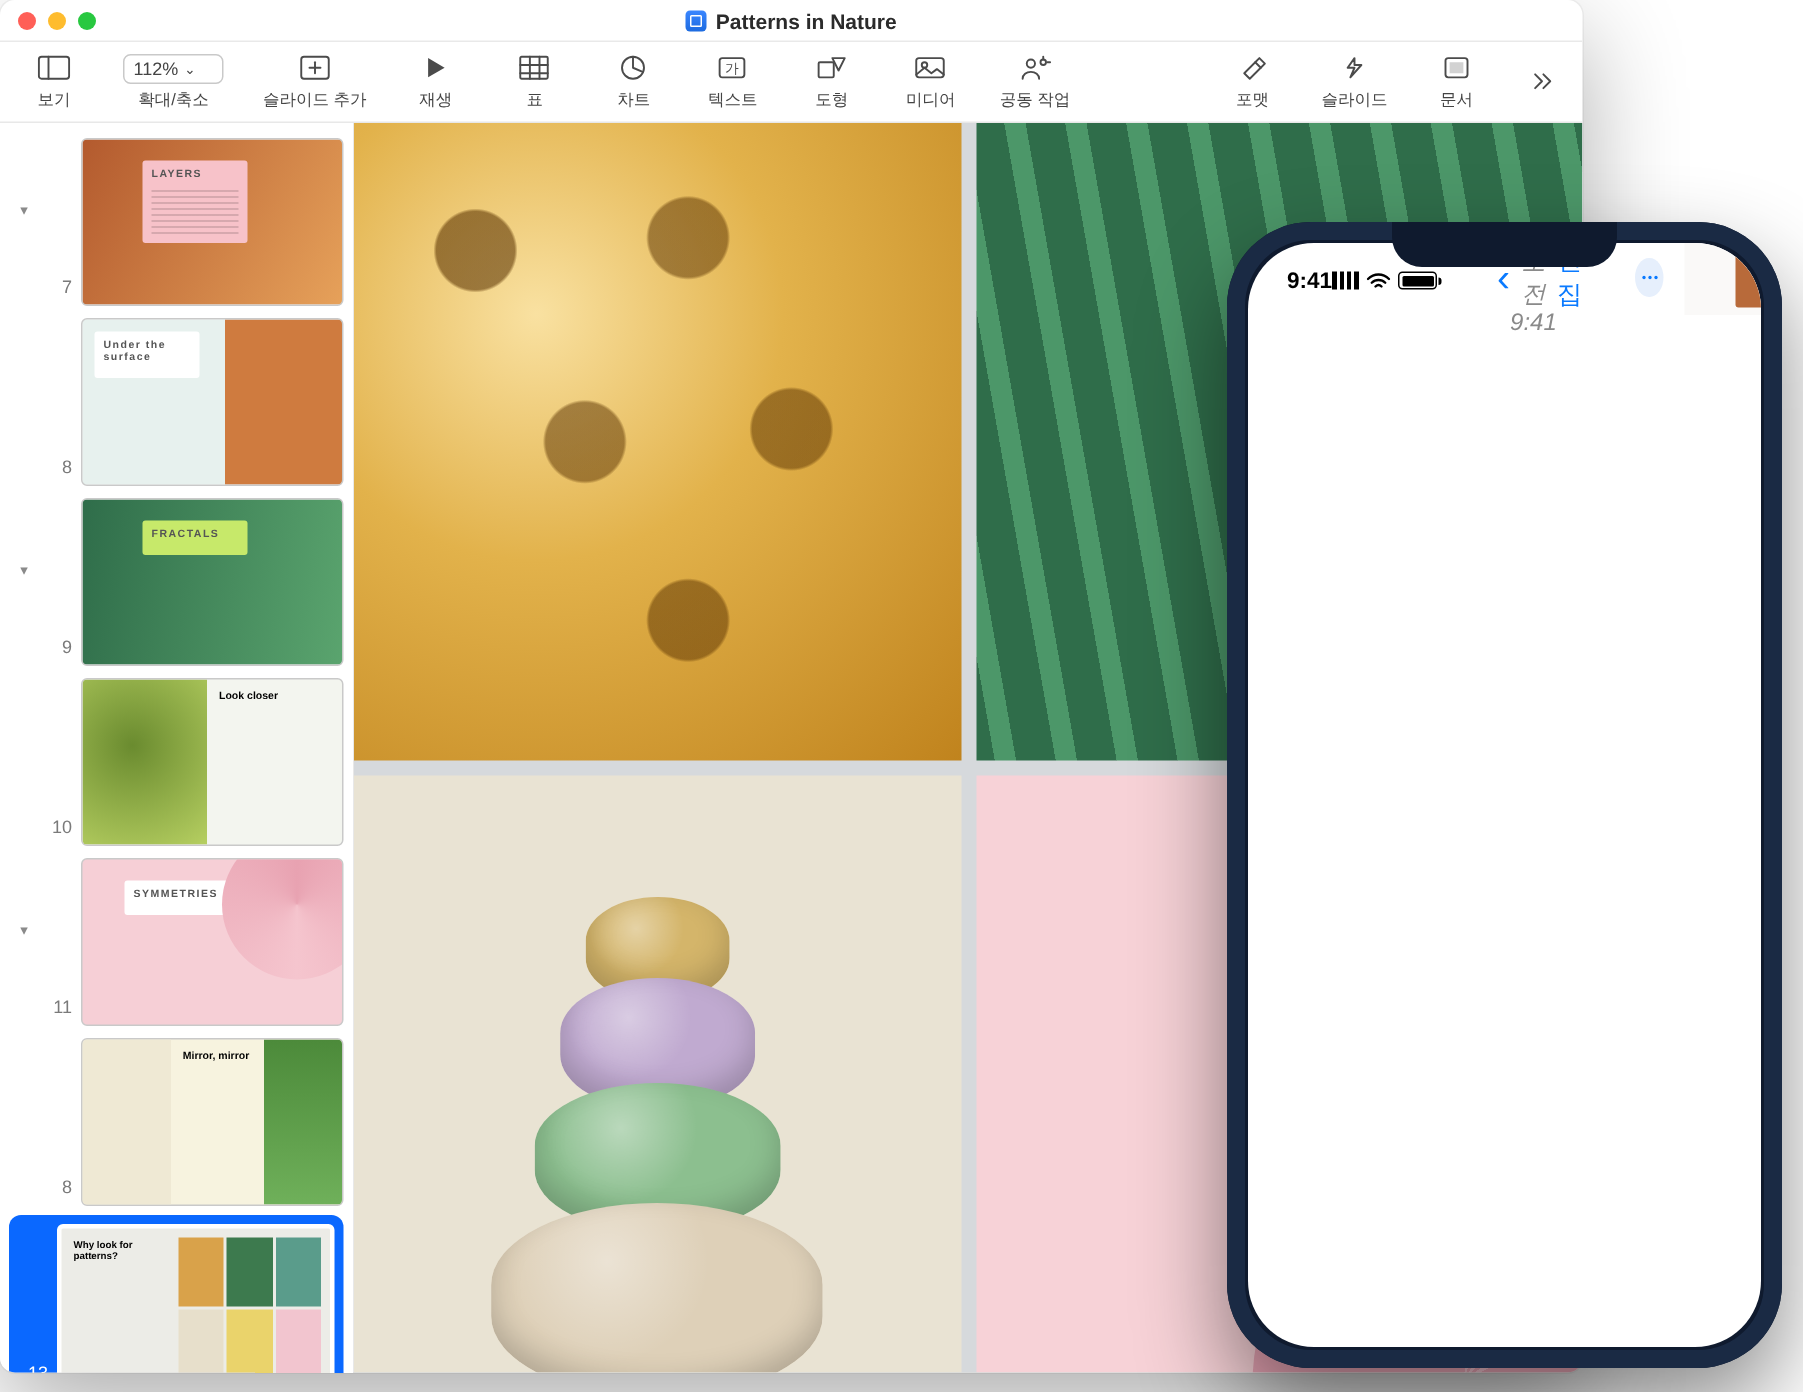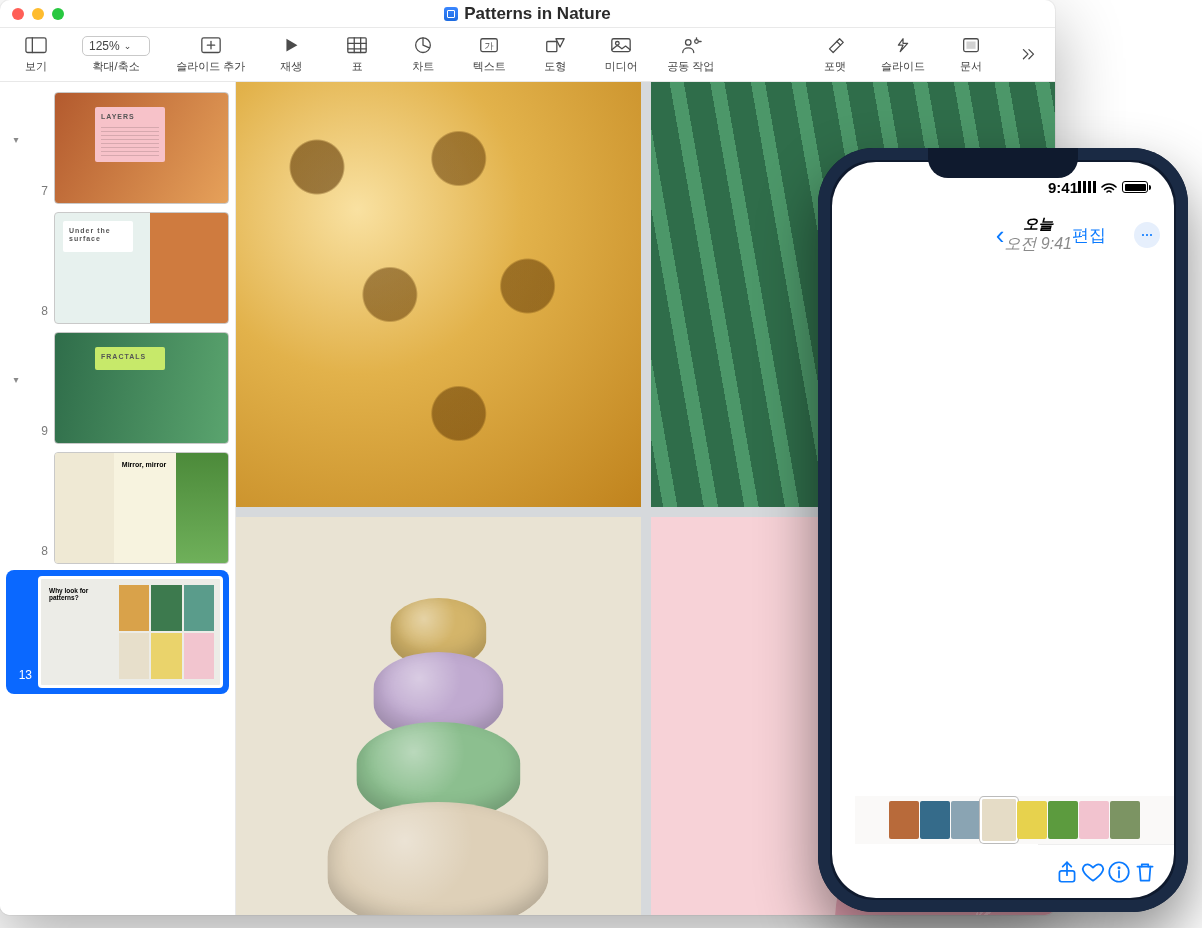--- a/index.html
+++ b/index.html
@@ -5,21 +5,21 @@
 * { margin: 0; padding: 0; box-sizing: border-box; }
 body { font-family: -apple-system, "SF Pro Text", "Helvetica Neue", Arial, sans-serif; background: #fff; width: 1202px; height: 928px; position: relative; overflow: hidden; }
 
 
 .mac-window { position: absolute; left: 0; top: 0; width: 1055px; height: 915px; background: #fff; border-radius: 10px; box-shadow: 0 24px 68px rgba(0,0,0,.32), 0 0 0 1px rgba(0,0,0,.04); overflow: hidden; display: flex; flex-direction: column; }
 
 .titlebar { height: 28px; display: flex; align-items: center; padding: 0 12px; gap: 8px; border-bottom: 1px solid #e9e9e9; }
 .traffic { display: flex; gap: 8px; }
 .traffic span { width: 12px; height: 12px; border-radius: 50%; display: block; }
 .tl-close { background: #ff5f57; } .tl-min { background: #febc2e; } .tl-zoom { background: #28c840; }
-.title { flex: 1; text-align: center; font-size: 17px; font-weight: 600; display: flex; align-items: center; justify-content: center; gap: 6px; color: #2b2b2b; }
+.title { flex: 1; text-align: center; font-size: 14px; font-weight: 600; display: flex; align-items: center; justify-content: center; gap: 6px; color: #2b2b2b; }
 .title-pre { width: 14px; height: 14px; background: linear-gradient(#3a86ff,#1d6be0); border-radius: 3px; position: relative; }
 .title-pre::after { content:""; position:absolute; inset:3px; border:1px solid #fff; border-radius:1px; }
 
 .toolbar { height: 54px; display: flex; align-items: center; gap: 26px; padding: 0 16px; border-bottom: 1px solid #e8e8e8; font-size: 11px; color: #444; }
 .tbi { display: flex; flex-direction: column; align-items: center; gap: 3px; min-width: 40px; }
 .tbi .ic { width: 22px; height: 20px; color: #4b4b4b; display:flex; align-items:center; justify-content:center; }
 .tbi select, .zoom-box { border:1px solid #c9c9c9; border-radius:5px; font-size:12px; padding:2px 18px 2px 6px; appearance:none; background:#fff; position:relative; }
 .zoom-box { display:flex; align-items:center; gap:4px; }
 .zoom-box .chev { font-size:9px; }
 .toolbar-flex { margin-left:auto; }
@@ -53,21 +53,21 @@
 .urch-shape { border-radius:50% / 42%; margin:0 auto; background:radial-gradient(circle at 35% 30%, #fff6, transparent 40%), #b7a4c9; box-shadow: inset 0 -10px 20px rgba(0,0,0,.2); }
 .symm { background:#f7d2d7; }
 .symm .bigc { position:absolute; border-radius:50%; background: conic-gradient(#e7a4b0 0 10deg,#f2c2cb 10deg 20deg,#e7a4b0 20deg 30deg,#f2c2cb 30deg 40deg, #e7a4b0 40deg 50deg, #f2c2cb 50deg 60deg, #e7a4b0 60deg 360deg); }
 
 
 .badge { position:absolute; background:#fff; padding:6px; font-size:6px; line-height:1.15; color:#555; border-radius:2px; width:70px; }
 .badge h4 { font-size:7px; letter-spacing:1px; margin-bottom:3px; }
 
 
 .iphone { position:absolute; right:14px; top:148px; width:370px; height:764px; border-radius:56px; background:#0f1a2e; box-shadow: inset 0 0 0 12px #1a2a44, 0 28px 60px rgba(0,0,0,.45); padding:14px; }
-.iphone-screen { width:100%; height:100%; border-radius:44px; background:#fff; overflow:hidden; position:relative; display:flex; flex-direction:column;align-items:flex-end; }
+.iphone-screen { width:100%; height:100%; border-radius:44px; background:#fff; overflow:hidden; position:relative; display:flex; flex-direction:row; }
 .notch { position:absolute; top:0; left:50%; transform:translateX(-50%); width:150px; height:30px; background:#0f1a2e; border-radius:0 0 20px 20px; z-index:5; }
 .statusbar { height:50px; display:flex; align-items:center; justify-content:space-between; padding:0 26px; font-size:15px; font-weight:600; }
 .sb-icons { display:flex; gap:5px; align-items:center; }
 .sig { width:18px; height:12px; background:linear-gradient(to right,#000 0 3px,transparent 3px 5px,#000 5px 8px,transparent 8px 10px,#000 10px 13px,transparent 13px 15px,#000 15px 18px); }
 .wifi { width:16px; height:12px; }
 .batt { width:26px; height:12px; border:1.3px solid #000; border-radius:3px; position:relative; }
 .batt::after { content:""; position:absolute; right:-4px; top:3px; width:2px; height:5px; background:#000; border-radius:0 2px 2px 0; }
 .batt::before { content:""; position:absolute; inset:1.5px; background:#000; border-radius:1px; }
 
 .nav-top { height:46px; display:flex; align-items:center; justify-content:space-between; padding:0 14px; font-size:17px; }
@@ -116,21 +116,21 @@
       <span class="ic">
           <svg viewBox="0 0 24 20">
             <rect x="1" y="2" width="22" height="16" rx="2"></rect>
             <line x1="8" y1="2" x2="8" y2="18"></line>
           </svg>
         </span>
       <span>보기</span>
     </div>
     <div class="tbi">
       <span class="zoom-box">
-          <span>125%</span>
+          <span>112%</span>
           <span class="chev">⌄</span>
         </span>
       <span>확대/축소</span>
     </div>
     <div class="tbi">
       <span class="ic">
           <svg viewBox="0 0 24 20">
             <rect x="2" y="2" width="20" height="16" rx="2"></rect>
             <line x1="12" y1="6" x2="12" y2="14"></line>
             <line x1="8" y1="10" x2="16" y2="10"></line>
@@ -265,20 +265,38 @@
             </div>
         </div>
       </div>
       <div class="slide-row">
         <div class="disclosure disc-collapse"></div>
         <div class="num">9</div>
         <div class="thumb" style="background:linear-gradient(100deg,#2f6d4a,#5aa46e);">
           <div class="badge" style="left:40px;top:14px;background:#c7e96a;">
               <h4>FRACTALS</h4>
             </div>
+        </div>
+      </div>
+      <div class="slide-row">
+        <div class="disclosure"></div>
+        <div class="num">10</div>
+        <div class="thumb" style="background:#f3f5ef;display:flex;">
+          <div style="flex:0 0 48%;background:radial-gradient(circle at 40% 40%,#6a8b2f,#b6cf61);"></div>
+          <div style="flex:1;padding:8px;font-size:7px;"><b>Look closer</b></div>
+        </div>
+      </div>
+      <div class="slide-row">
+        <div class="disclosure disc-collapse"></div>
+        <div class="num">11</div>
+        <div class="thumb" style="background:#f6cfd6;">
+          <div class="badge" style="left:28px;top:14px;">
+              <h4>SYMMETRIES</h4>
+            </div>
+          <div style="position:absolute;right:-20px;top:-20px;width:100px;height:100px;border-radius:50%;background:conic-gradient(#e8a2b1,#f5c5ce,#e8a2b1);"></div>
         </div>
       </div>
       <div class="slide-row">
         <div class="disclosure"></div>
         <div class="num">8</div>
         <div class="thumb" style="background:#f7f3df;display:flex;">
           <div style="flex:0 0 34%;background:#efe9d4;"></div>
           <div style="flex:1;padding:8px;font-size:7px;"><b>Mirror, mirror</b></div>
           <div style="flex:0 0 30%;background:linear-gradient(#4c8a3a,#6fb05a);"></div>
         </div>

